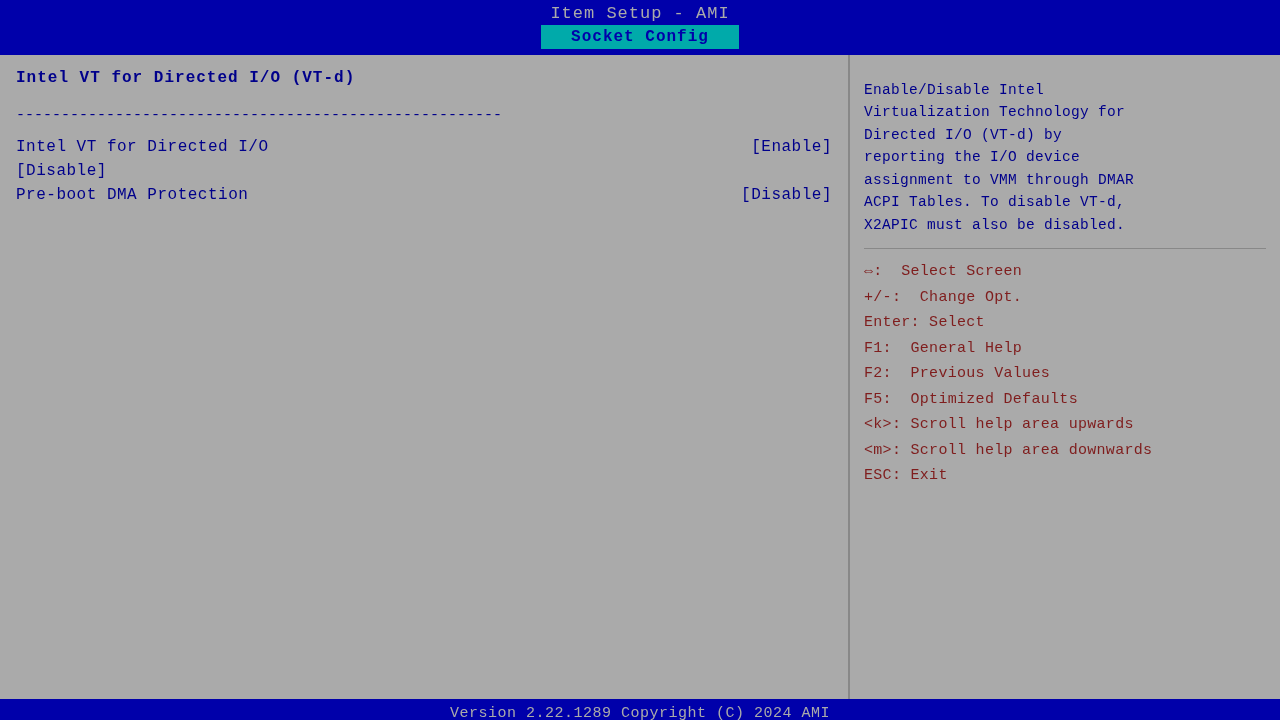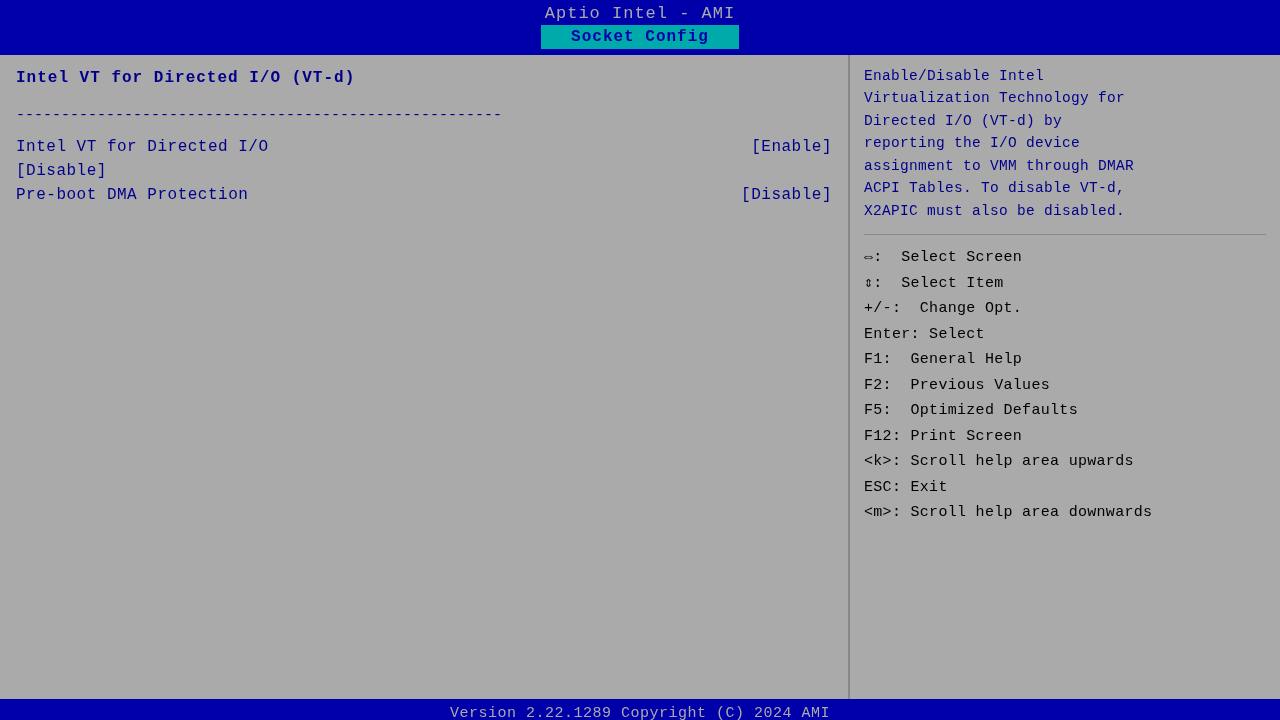--- a/index.html
+++ b/index.html
@@ -54,21 +54,21 @@
       width: 848px;
       height: 644px;
       padding: 14px 16px;
       color: #00008b;
     }
 
     #right-panel {
       background-color: #aaaaaa;
       width: 432px;
       height: 644px;
-      padding: 10px 14px;
+      padding: 24px 14px;
       color: #00008b;
       border-left: 2px solid #888;
     }
 
     .section-title {
       font-size: 16px;
       font-weight: bold;
       letter-spacing: 1px;
       margin-bottom: 20px;
     }
@@ -108,21 +108,21 @@
 
     .separator-line {
       border: none;
       border-top: 1px solid #888;
       margin: 12px 0 10px 0;
     }
 
     .key-help {
       font-size: 15px;
       line-height: 1.7;
-      color: #000000;
+      color: #7f1d1d;
       letter-spacing: 0.3px;
     }
 
     #footer {
       background-color: #0000aa;
       width: 1280px;
       height: 28px;
       display: flex;
       align-items: center;
       justify-content: center;
@@ -131,21 +131,21 @@
     #footer-text {
       color: #aaaaaa;
       font-size: 15px;
       letter-spacing: 0.5px;
     }
   </style>
 </head>
 <body>
 
 <div id="header">
-  <div id="header-title">Aptio Intel - AMI</div>
+  <div id="header-title">Item Setup - AMI</div>
   <div>
     <span id="header-subtitle-bar">
       <span id="header-subtitle">Socket Config</span>
     </span>
   </div>
 </div>
 
 <div id="main-content">
   <div id="left-panel">
     <div class="section-title">Intel VT for Directed I/O (VT-d)</div>
@@ -172,29 +172,27 @@
       reporting the I/O device<br>
       assignment to VMM through DMAR<br>
       ACPI Tables. To disable VT-d,<br>
       X2APIC must also be disabled.
     </div>
 
     <hr class="separator-line">
 
     <div class="key-help">
       <div>⇔:&nbsp; Select Screen</div>
-      <div>⇕:&nbsp; Select Item</div>
       <div>+/-:&nbsp; Change Opt.</div>
       <div>Enter: Select</div>
       <div>F1:&nbsp; General Help</div>
       <div>F2:&nbsp; Previous Values</div>
       <div>F5:&nbsp; Optimized Defaults</div>
-      <div>F12: Print Screen</div>
       <div>&lt;k&gt;: Scroll help area upwards</div>
+      <div>&lt;m&gt;: Scroll help area downwards</div>
       <div>ESC: Exit</div>
-      <div>&lt;m&gt;: Scroll help area downwards</div>
     </div>
   </div>
 </div>
 
 <div id="footer">
   <span id="footer-text">Version 2.22.1289 Copyright (C) 2024 AMI</span>
 </div>
 
 </body></html>

